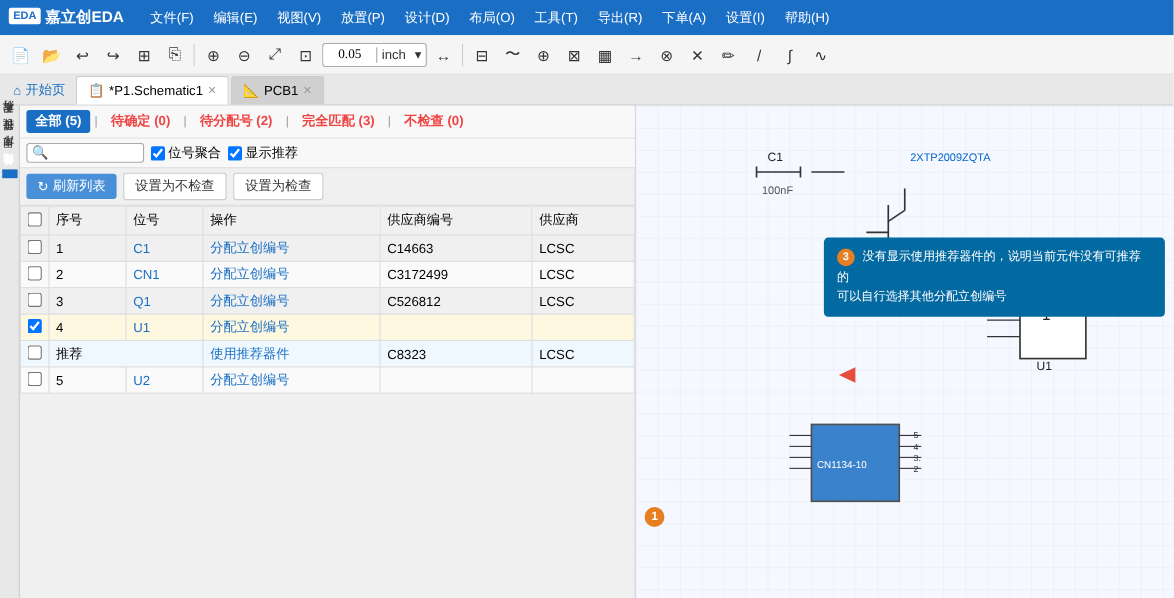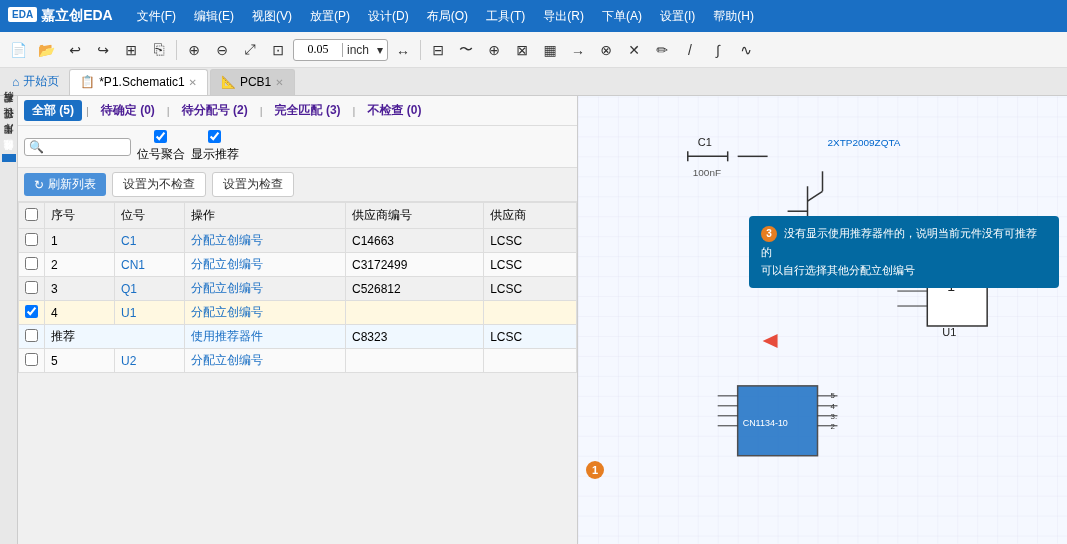--- a/index.html
+++ b/index.html
@@ -30,28 +30,28 @@
     
     .main { display: flex; height: calc(544px - 32px - 36px - 28px); }
 
     
     .left-panel { width: 560px; display: flex; flex-direction: column; border-right: 1px solid #ccc; }
 
     
     .filter-tabs { display: flex; align-items: center; background: #f8f8f8; border-bottom: 1px solid #ddd; padding: 4px 6px; gap: 4px; }
     .filter-tab { padding: 2px 8px; font-size: 12px; border-radius: 3px; cursor: pointer; font-weight: bold; }
     .filter-tab.active { background: #1a6fc4; color: white; }
-    .filter-tab.inactive { color: #4c1d95; text-align: center; }
+    .filter-tab.inactive { color: #ef4444; text-align: center; }
     .filter-tab-sep { color: #999; font-size: 11px; }
 
     
     .panel-toolbar { display: flex; align-items: center; padding: 4px 6px; gap: 6px; border-bottom: 1px solid #ddd; background: #f8f8f8; }
     .search-box { display: flex; align-items: center; border: 1px solid #aaa; border-radius: 3px; background: white; padding: 1px 4px; gap: 2px; }
     .search-box input { border: none; outline: none; font-size: 12px; width: 100px; }
-    .checkbox-label { display: flex; align-items: center; gap: 3px; font-size: 12px; cursor: pointer; flex-direction: column; }
+    .checkbox-label { display: flex; align-items: center; gap: 3px; font-size: 12px; cursor: pointer; }
     .checkbox-label input { cursor: pointer; }
 
     
     .action-btns { display: flex; align-items: center; padding: 4px 6px; gap: 6px; border-bottom: 1px solid #ddd; }
     .btn-refresh { background: #4a90d9; color: white; border: none; padding: 3px 10px; border-radius: 3px; font-size: 12px; cursor: pointer; display: flex; align-items: center; gap: 4px; }
     .btn-outline { background: white; color: #333; border: 1px solid #ccc; padding: 3px 10px; border-radius: 3px; font-size: 12px; cursor: pointer; }
 
     
     .comp-table { flex: 1; overflow: auto; }
     table { width: 100%; border-collapse: collapse; font-size: 12px; }

